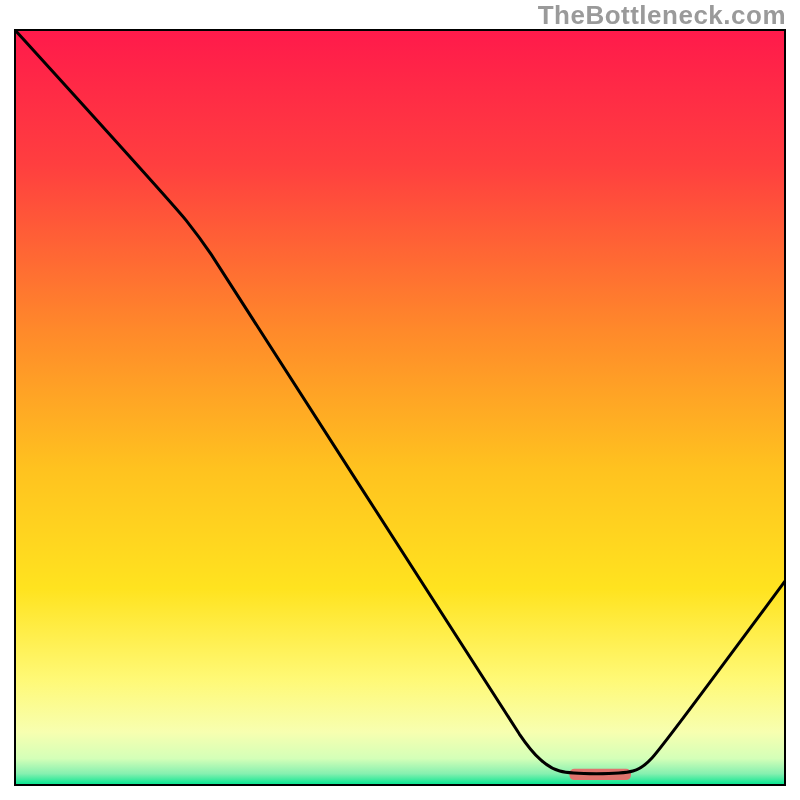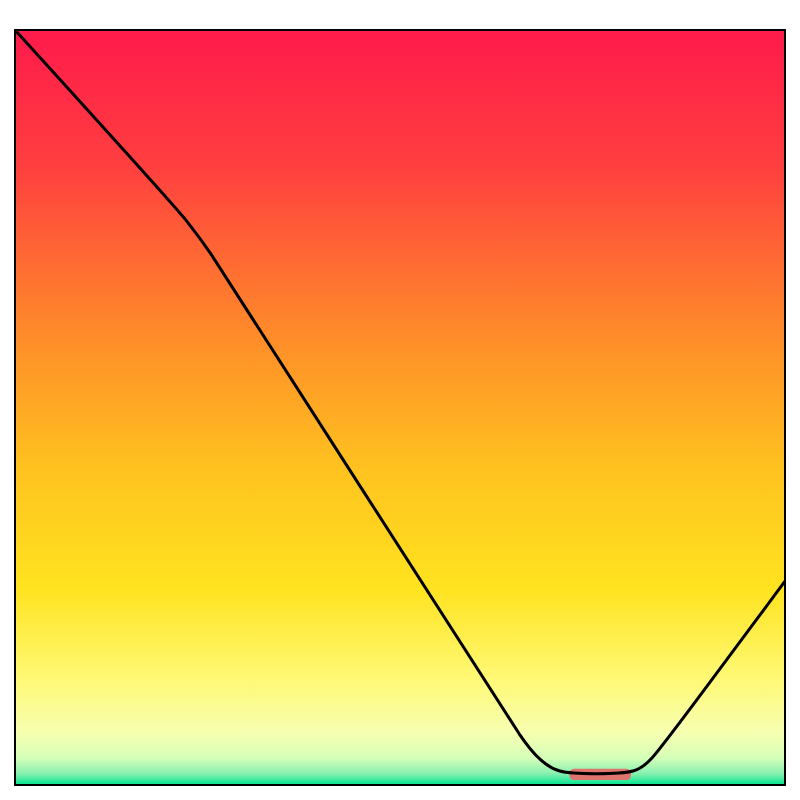--- a/index.html
+++ b/index.html
@@ -23,20 +23,21 @@
     font-weight: bold;
     color: #9a9a9a;
     letter-spacing: 0.5px;
   }
   svg { display: block; }
 </style>
 </head>
 <body>
 
 <div class="wrap">
+  <div class="watermark">TheBottleneck.com</div>
 
   <svg id="chart-svg" width="800" height="800">
     <defs>
       <linearGradient id="bg-grad" x1="0" y1="0" x2="0" y2="1">
           <stop offset="0%" stop-color="#ff1a4b"></stop>
           <stop offset="18%" stop-color="#ff3f3f"></stop>
           <stop offset="40%" stop-color="#ff8a2a"></stop>
           <stop offset="57.99999999999999%" stop-color="#ffc21f"></stop>
           <stop offset="74%" stop-color="#ffe31f"></stop>
           <stop offset="86%" stop-color="#fff976"></stop>

